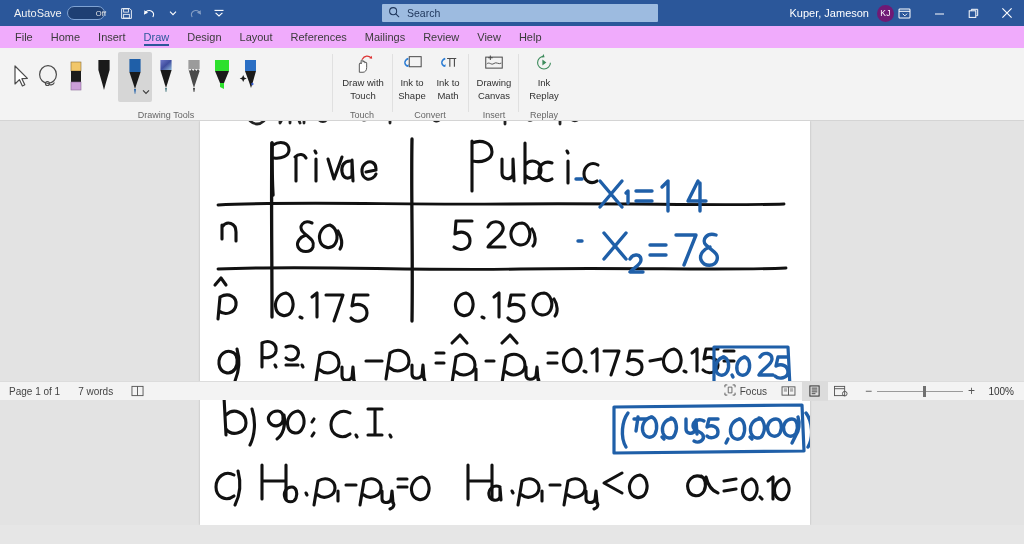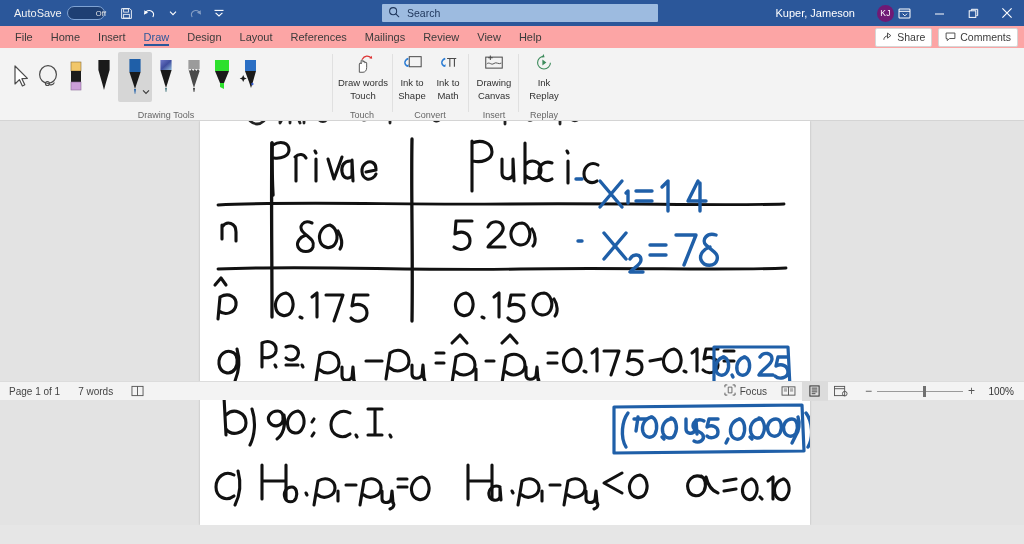--- a/index.html
+++ b/index.html
@@ -37,38 +37,38 @@
     font-size: 11.5px; color: #fff; pointer-events: none;
   }
   .searchbox {
     position: absolute; left: 382px; top: 4px; width: 276px; height: 18px;
     background: #9dbbe0; border-radius: 1px; display: flex; align-items: center;
     padding-left: 6px; gap: 7px;
   }
   .search-placeholder { font-size: 10.5px; color: #20375c; }
   .user-area {
     position: absolute; right: 130px; top: 0; height: 26px;
-    display: flex; align-items: center; gap: 22px; font-size: 11px; z-index: 3;
+    display: flex; align-items: center; gap: 8px; font-size: 11px; z-index: 3;
   }
   .avatar {
     width: 17px; height: 17px; border-radius: 50%; background: #701a75;
     color: #fff; font-size: 8.5px; display: flex; align-items: center;
     justify-content: center; letter-spacing: .3px;
   }
   .win-ctrls { position: absolute; right: 0; top: 0; height: 26px; display: flex; z-index: 3; }
   .win-btn {
     width: 34px; height: 26px; display: flex; align-items: center; justify-content: center;
     color: #fff;
   }
   .win-btn.ribbon-display { width: 36px; }
 
   
   .tabsrow {
     position: absolute; top: 26px; left: 0; width: 1024px; height: 22px;
-    background: #fca5a5; display: flex; align-items: center;
+    background: #f0abfc; display: flex; align-items: center;
   }
   .tab {
     font-size: 11px; color: #3b3b3b; padding: 0 9px; height: 22px;
     display: flex; align-items: center; position: relative; white-space: nowrap;
   }
   .tab:first-child { margin-left: 6px; }
   .tab.active { color: #2b579a; font-weight: normal; }
   .tab.active::after {
     content: ""; position: absolute; left: 9px; right: 9px; bottom: 2px;
     height: 1.6px; background: #2b579a;
@@ -246,39 +246,20 @@
     <div class="tab active">Draw</div>
     <div class="tab">Design</div>
     <div class="tab">Layout</div>
     <div class="tab">References</div>
     <div class="tab">Mailings</div>
     <div class="tab">Review</div>
     <div class="tab">View</div>
     <div class="tab">Help</div>
   </div>
 
-  <div class="tabs-right">
-    <span class="tab-pill">
-      <span>
-        <svg width="11" height="11" viewBox="0 0 12 12">
-            <path d="M2 9.6c0-2.6 2-4.2 4.2-4.2" fill="none" stroke="#444" stroke-width="1"></path>
-            <path d="M6 2.2 L9.6 5 L6 7.8 V2.2Z" fill="none" stroke="#444" stroke-width="1"></path>
-          </svg>
-      </span>
-      <span>Share</span>
-    </span>
-    <span class="tab-pill">
-      <span>
-        <svg width="11" height="11" viewBox="0 0 12 12">
-            <path d="M1.2 2.2h9.6v6H5l-2.6 2.2V8.2H1.2V2.2z" fill="none" stroke="#444" stroke-width="1"></path>
-          </svg>
-      </span>
-      <span>Comments</span>
-    </span>
-  </div>
 
   <div class="ribbon">
 
     <div class="rgroup" style="left:0; width:332px;">
       <div class="tool-row" style="left:6px;">
 
         <div class="tool" title="Select Objects">
           <svg width="22" height="30" viewBox="0 0 22 30">
               <path d="M6 4 L6 22 L10.4 17.6 L13.4 24 L15.8 22.8 L12.9 16.7 L18.4 16.4 Z" fill="#fff" stroke="#4a4a4a" stroke-width="1.2" stroke-linejoin="round"></path>
             </svg>
@@ -365,21 +346,21 @@
 
     <div class="rgroup-sep" style="left:332px;"></div>
 
     <div class="rgroup" style="left:334px; width:56px;">
       <div class="bigbtn" style="position:absolute; left:0; top:2px;">
         <svg width="24" height="22" viewBox="0 0 26 24">
           <path d="M9 21 L9 12 C9 10.6 11 10.6 11 12 L11 8.5 C11 7.1 13 7.1 13 8.5 L13 10 C13 8.6 15 8.6 15 10 L15 11 C15 9.8 17 9.8 17 11 L17 16 C17 19.4 15 21 13 21 Z" fill="#fff" stroke="#4a4a4a" stroke-width="1"></path>
           <path d="M12 7 C14.5 2.5 19 2.4 22 5.4" fill="none" stroke="#d33" stroke-width="1.3"></path>
           <path d="M22.6 3 L23 6.4 L19.8 5.6 Z" fill="#d33"></path>
         </svg>
-        <span class="bigbtn-label">Draw words</span>
+        <span class="bigbtn-label">Draw with</span>
         <span class="bigbtn-label">Touch</span>
       </div>
       <div class="rgroup-label">Touch</div>
     </div>
 
     <div class="rgroup-sep" style="left:392px;"></div>
 
     <div class="rgroup" style="left:394px; width:72px;">
       <div class="bigbtn" style="position:absolute; left:0; top:2px; width:36px;">
         <svg width="24" height="22" viewBox="0 0 26 24">

